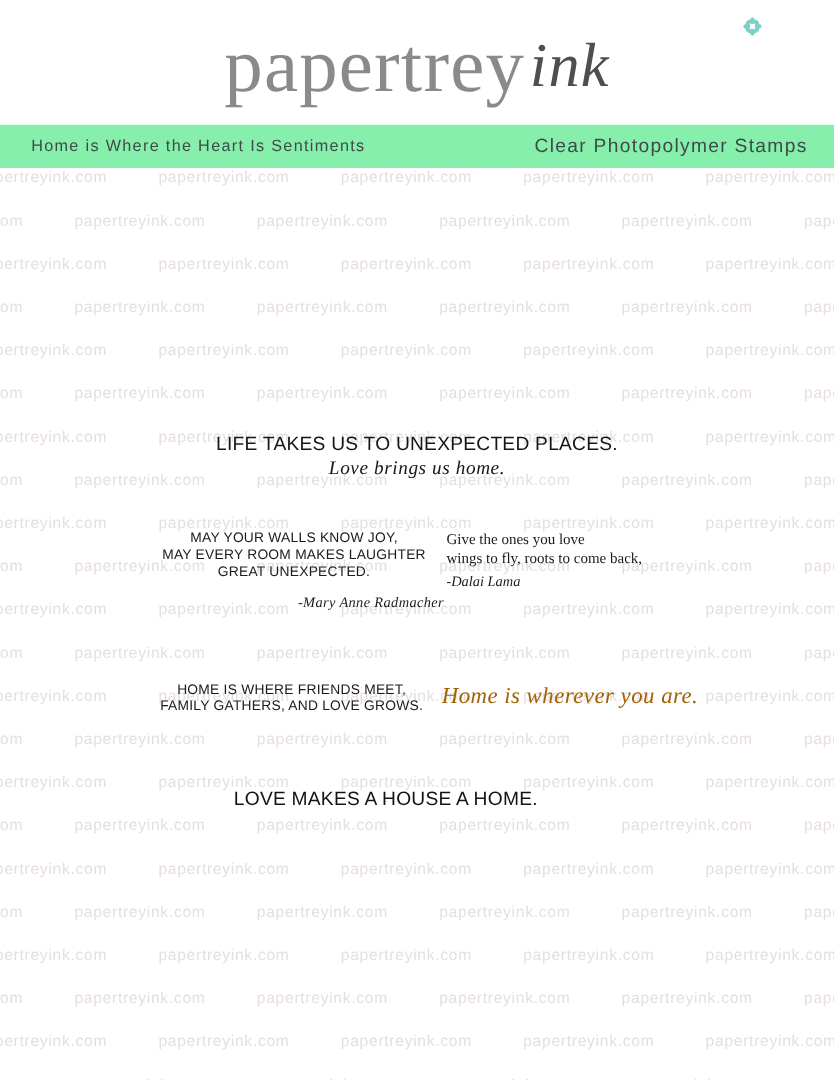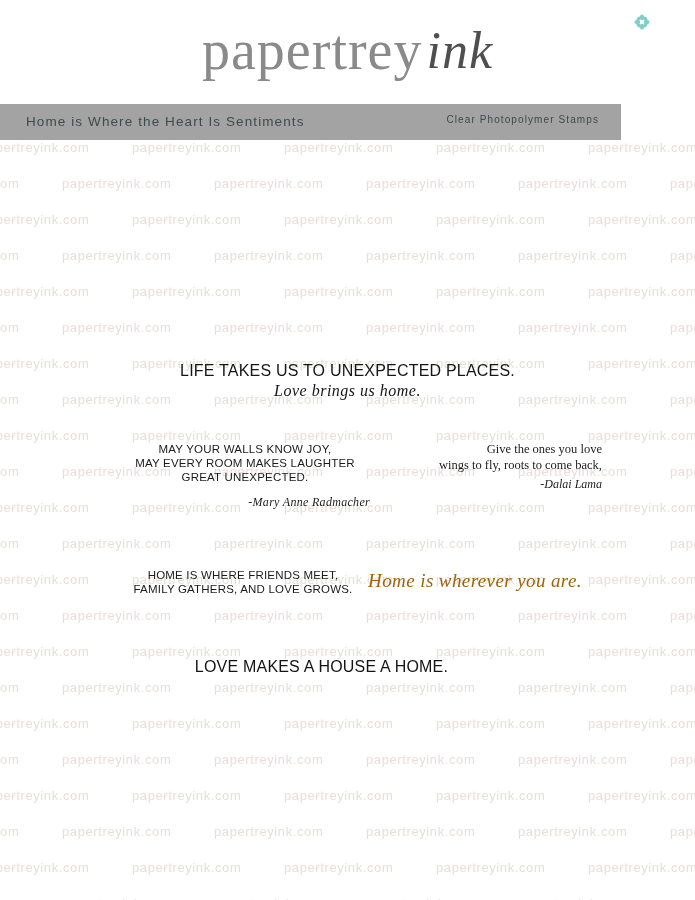--- a/index.html
+++ b/index.html
@@ -30,21 +30,21 @@
     height: 68px;
     text-align: center;
   }
   .logo-inner {
     display: inline-block;
     position: relative;
     white-space: nowrap;
   }
   .logo-word1 {
     font-family: "Liberation Serif", serif;
-    font-size: 56px;
+    font-size: 64px;
     letter-spacing: 1px;
     color: #8a8a8a;
     vertical-align: middle;
   }
   .logo-word2 {
     font-family: "Liberation Serif", serif;
     font-style: italic;
     font-size: 52px;
     color: #4f4f4f;
     vertical-align: middle;
@@ -57,44 +57,44 @@
     left: 432px;
     width: 16px;
     height: 16px;
   }
 
   
   .title-bar {
     position: absolute;
     top: 104px;
     left: 0;
-    width: 621px;
+    width: 695px;
     height: 36px;
-    background: #a3a3a3;
+    background: #86efac;
     box-sizing: border-box;
   }
   .title-bar-inner {
     position: relative;
     width: 100%;
     height: 100%;
   }
   .title-left {
     position: absolute;
     left: 26px;
     top: 10px;
     font-size: 13.5px;
     letter-spacing: 1.1px;
     color: #3f4a4a;
     font-family: "Liberation Sans", sans-serif;
   }
   .title-right {
     position: absolute;
     right: 22px;
     top: 10px;
-    font-size: 10px;
+    font-size: 16px;
     letter-spacing: 1.1px;
     color: #3f4a4a;
     font-family: "Liberation Sans", sans-serif;
   }
 
   
   .watermark-field {
     position: absolute;
     top: 140px;
     left: 0;
@@ -172,21 +172,21 @@
     margin-top: 11px;
     letter-spacing: 0.3px;
     text-align: right;
   }
 
   
   .s3 {
     top: 302px;
     left: 372px;
     width: 230px;
-    text-align: right;
+    text-align: left;
     font-family: "Liberation Serif", serif;
     font-size: 12.5px;
     line-height: 15.5px;
     color: #1b1b1b;
   }
   .s3 .attrib {
     font-family: "Liberation Serif", serif;
     font-style: italic;
     font-size: 12px;
     margin-top: 4px;

